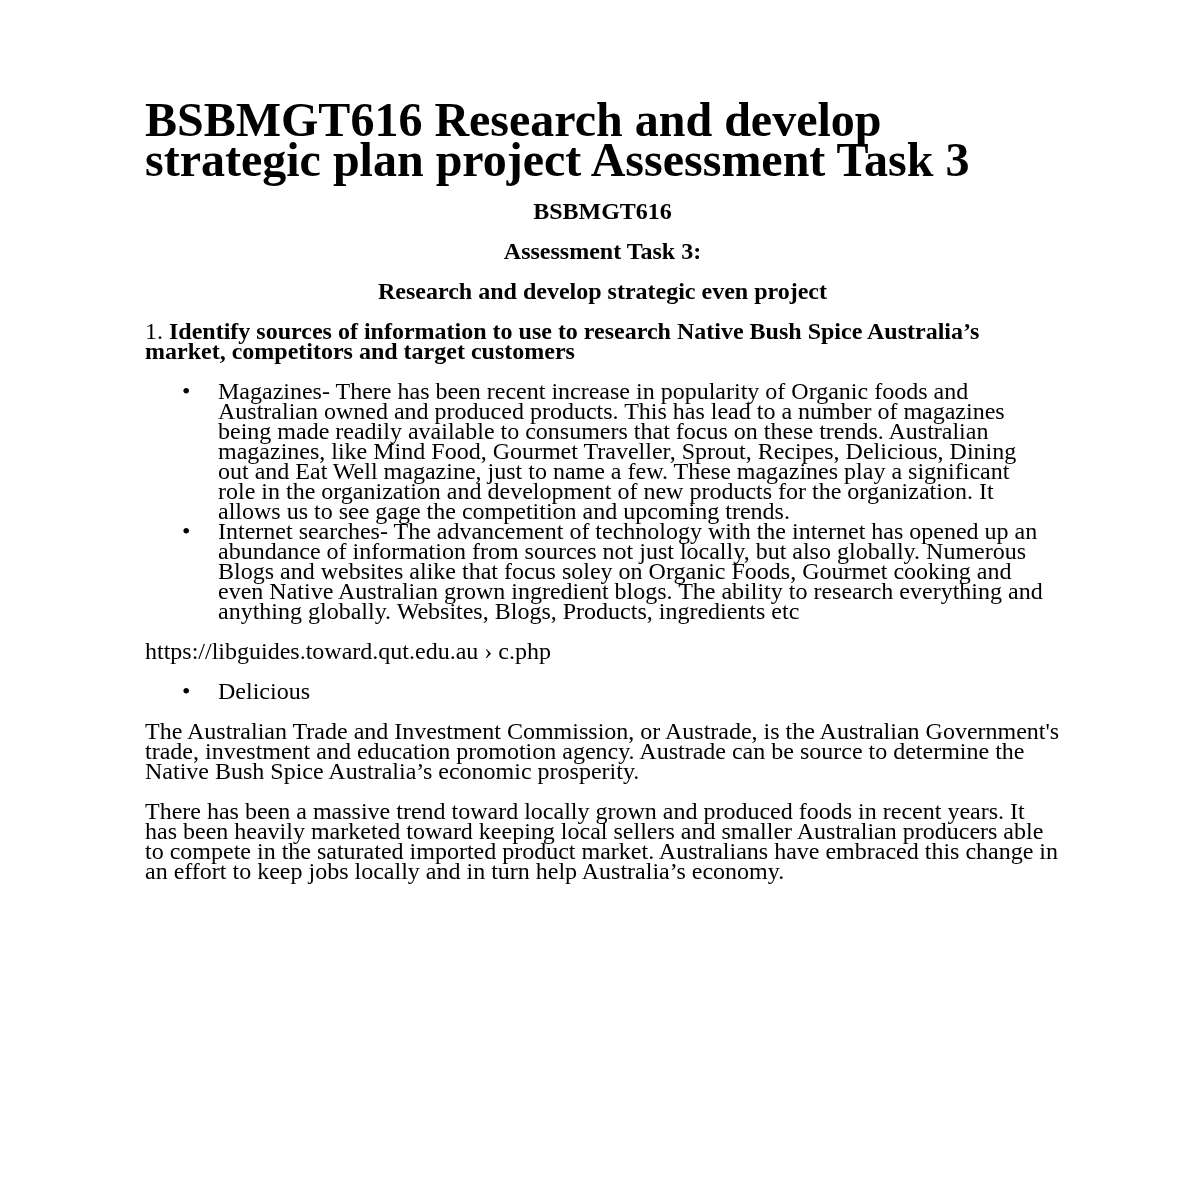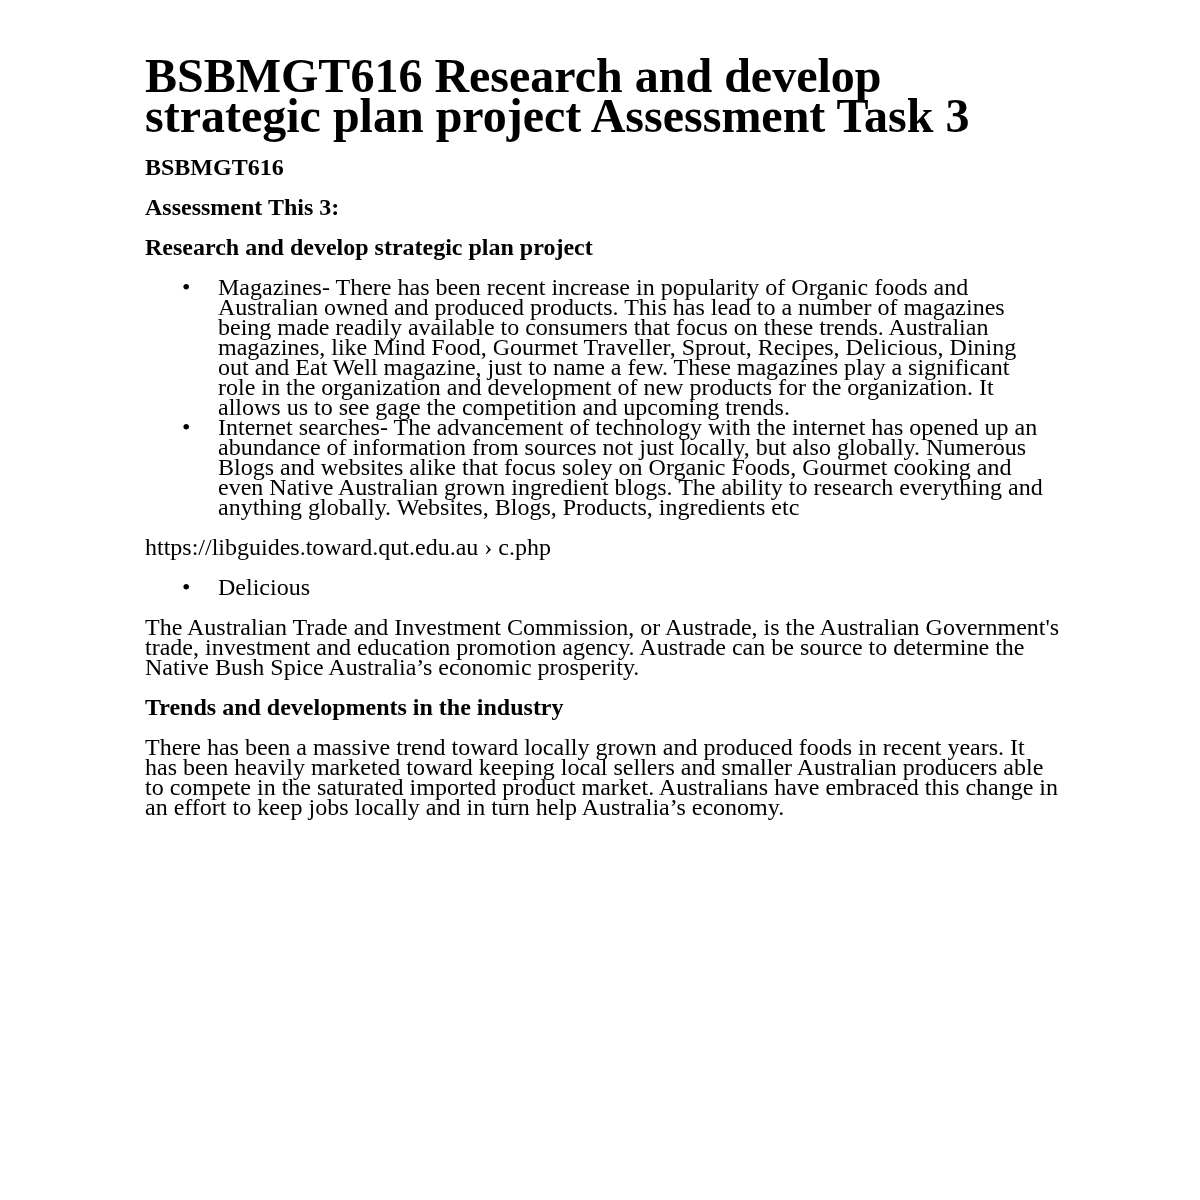--- a/index.html
+++ b/index.html
@@ -13,36 +13,37 @@
     position: relative;
     overflow: hidden;
     font-family: "Liberation Serif", "DejaVu Serif", serif;
     color: #000000;
   }
   .doc {
     position: absolute;
     left: 145px;
     top: 0;
     width: 915px;
-    padding-top: 56px;
+    padding-top: 100px;
     box-sizing: content-box;
   }
   .doc-title {
     font-size: 48px;
     line-height: 40px;
     font-weight: bold;
     margin: 0 0 21px 0;
   }
   .para {
     font-size: 24px;
     line-height: 20px;
     margin: 0 0 20px 0;
   }
   .bold {
     font-weight: bold;
+    text-align: center;
   }
   ul.blist {
     list-style: none;
     margin: 0 16px 20px 0;
     padding: 0;
   }
   ul.blist li {
     position: relative;
     padding-left: 73px;
     font-size: 24px;
@@ -59,38 +60,38 @@
 </style>
 </head>
 <body>
 
 <div class="doc">
 
   <h1 class="doc-title">BSBMGT616 Research and develop strategic plan project Assessment Task 3</h1>
 
   <p class="para bold">BSBMGT616</p>
 
-  <p class="para bold">Assessment This 3:</p>
+  <p class="para bold">Assessment Task 3:</p>
 
-  <p class="para bold">Research and develop strategic plan project</p>
+  <p class="para bold">Research and develop strategic even project</p>
 
 
+  <p class="para"><span>1.</span> <span class="bold">Identify sources of information to use to research Native Bush Spice Australia’s market, competitors and target customers</span></p>
 
   <ul class="blist">
     <li>Magazines- There has been recent increase in popularity of Organic foods and Australian owned and produced products. This has lead to a number of magazines being made readily available to consumers that focus on these trends. Australian magazines, like Mind Food, Gourmet Traveller, Sprout, Recipes, Delicious, Dining out and Eat Well magazine, just to name a few. These magazines play a significant role in the organization and development of new products for the organization. It allows us to see gage the competition and upcoming trends.</li>
     <li>Internet searches- The advancement of technology with the internet has opened up an abundance of information from sources not just locally, but also globally. Numerous Blogs and websites alike that focus soley on Organic Foods, Gourmet cooking and even Native Australian grown ingredient blogs. The ability to research everything and anything globally. Websites, Blogs, Products, ingredients etc</li>
   </ul>
 
   <p class="para">https://libguides.toward.qut.edu.au › c.php</p>
 
 
   <ul class="blist">
     <li>Delicious</li>
   </ul>
 
 
   <p class="para">The Australian Trade and Investment Commission, or Austrade, is the Australian Government's trade, investment and education promotion agency. Austrade can be source to determine the Native Bush Spice Australia’s economic prosperity.</p>
 
-  <p class="para bold">Trends and developments in the industry</p>
 
   <p class="para">There has been a massive trend toward locally grown and produced foods in recent years. It has been heavily marketed toward keeping local sellers and smaller Australian producers able to compete in the saturated imported product market. Australians have embraced this change in an effort to keep jobs locally and in turn help Australia’s economy.</p>
 
 </div>
 
 </body></html>

